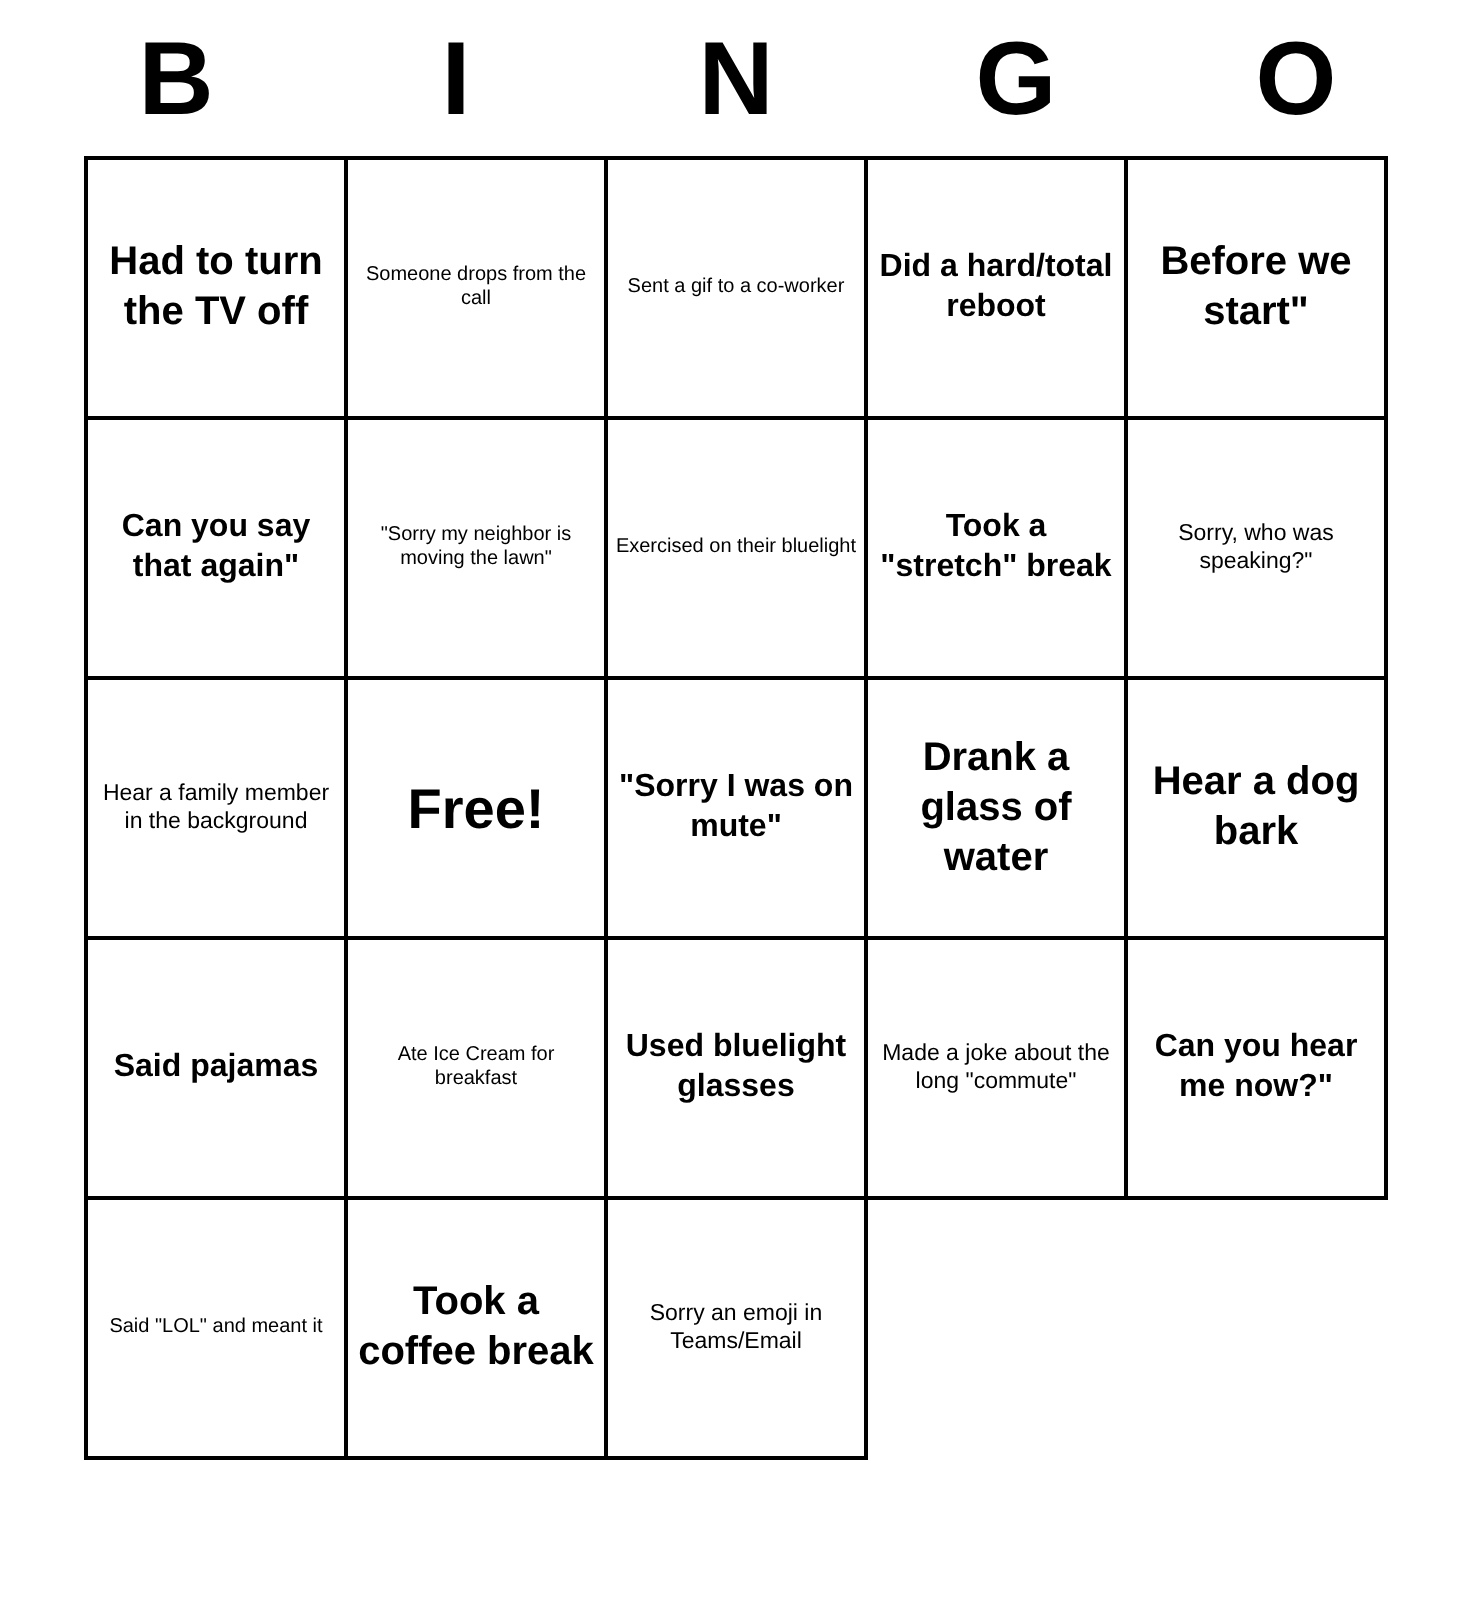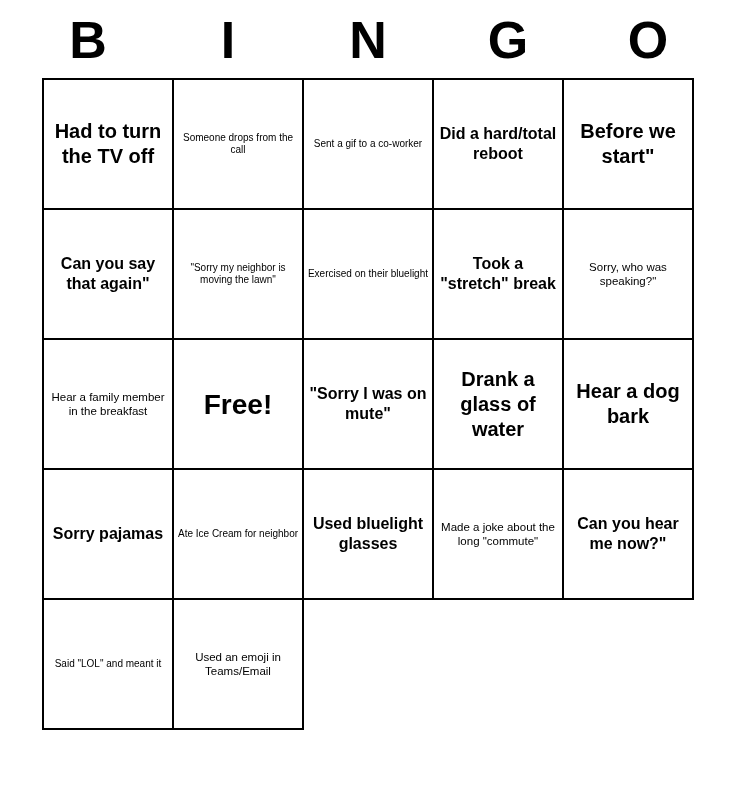--- a/index.html
+++ b/index.html
@@ -120,48 +120,51 @@
     <div class="bingo-cell">
       <span class="cell-text small-text">Exercised on their bluelight</span>
     </div>
     <div class="bingo-cell">
       <span class="cell-text medium-text">Took a "stretch" break</span>
     </div>
     <div class="bingo-cell">
       <span class="cell-text xsmall-text">Sorry, who was speaking?"</span>
     </div>
     <div class="bingo-cell">
-      <span class="cell-text xsmall-text">Hear a family member in the breakfast</span>
+      <span class="cell-text xsmall-text">Hear a family member in the background</span>
     </div>
     <div class="bingo-cell free-cell">
       <span class="cell-text ">Free!</span>
     </div>
     <div class="bingo-cell">
       <span class="cell-text medium-text">"Sorry I was on mute"</span>
     </div>
     <div class="bingo-cell">
       <span class="cell-text large-text">Drank a glass of water</span>
     </div>
     <div class="bingo-cell">
       <span class="cell-text large-text">Hear a dog bark</span>
     </div>
     <div class="bingo-cell">
-      <span class="cell-text medium-text">Sorry pajamas</span>
+      <span class="cell-text medium-text">Said pajamas</span>
     </div>
     <div class="bingo-cell">
-      <span class="cell-text small-text">Ate Ice Cream for neighbor</span>
+      <span class="cell-text small-text">Ate Ice Cream for breakfast</span>
     </div>
     <div class="bingo-cell">
       <span class="cell-text medium-text">Used bluelight glasses</span>
     </div>
     <div class="bingo-cell">
       <span class="cell-text xsmall-text">Made a joke about the long "commute"</span>
     </div>
     <div class="bingo-cell">
       <span class="cell-text medium-text">Can you hear me now?"</span>
     </div>
     <div class="bingo-cell">
       <span class="cell-text small-text">Said "LOL" and meant it</span>
     </div>
     <div class="bingo-cell">
-      <span class="cell-text xsmall-text">Used an emoji in Teams/Email</span>
+      <span class="cell-text large-text">Took a coffee break</span>
+    </div>
+    <div class="bingo-cell">
+      <span class="cell-text xsmall-text">Sorry an emoji in Teams/Email</span>
     </div>
   </div>
 
 </body></html>

